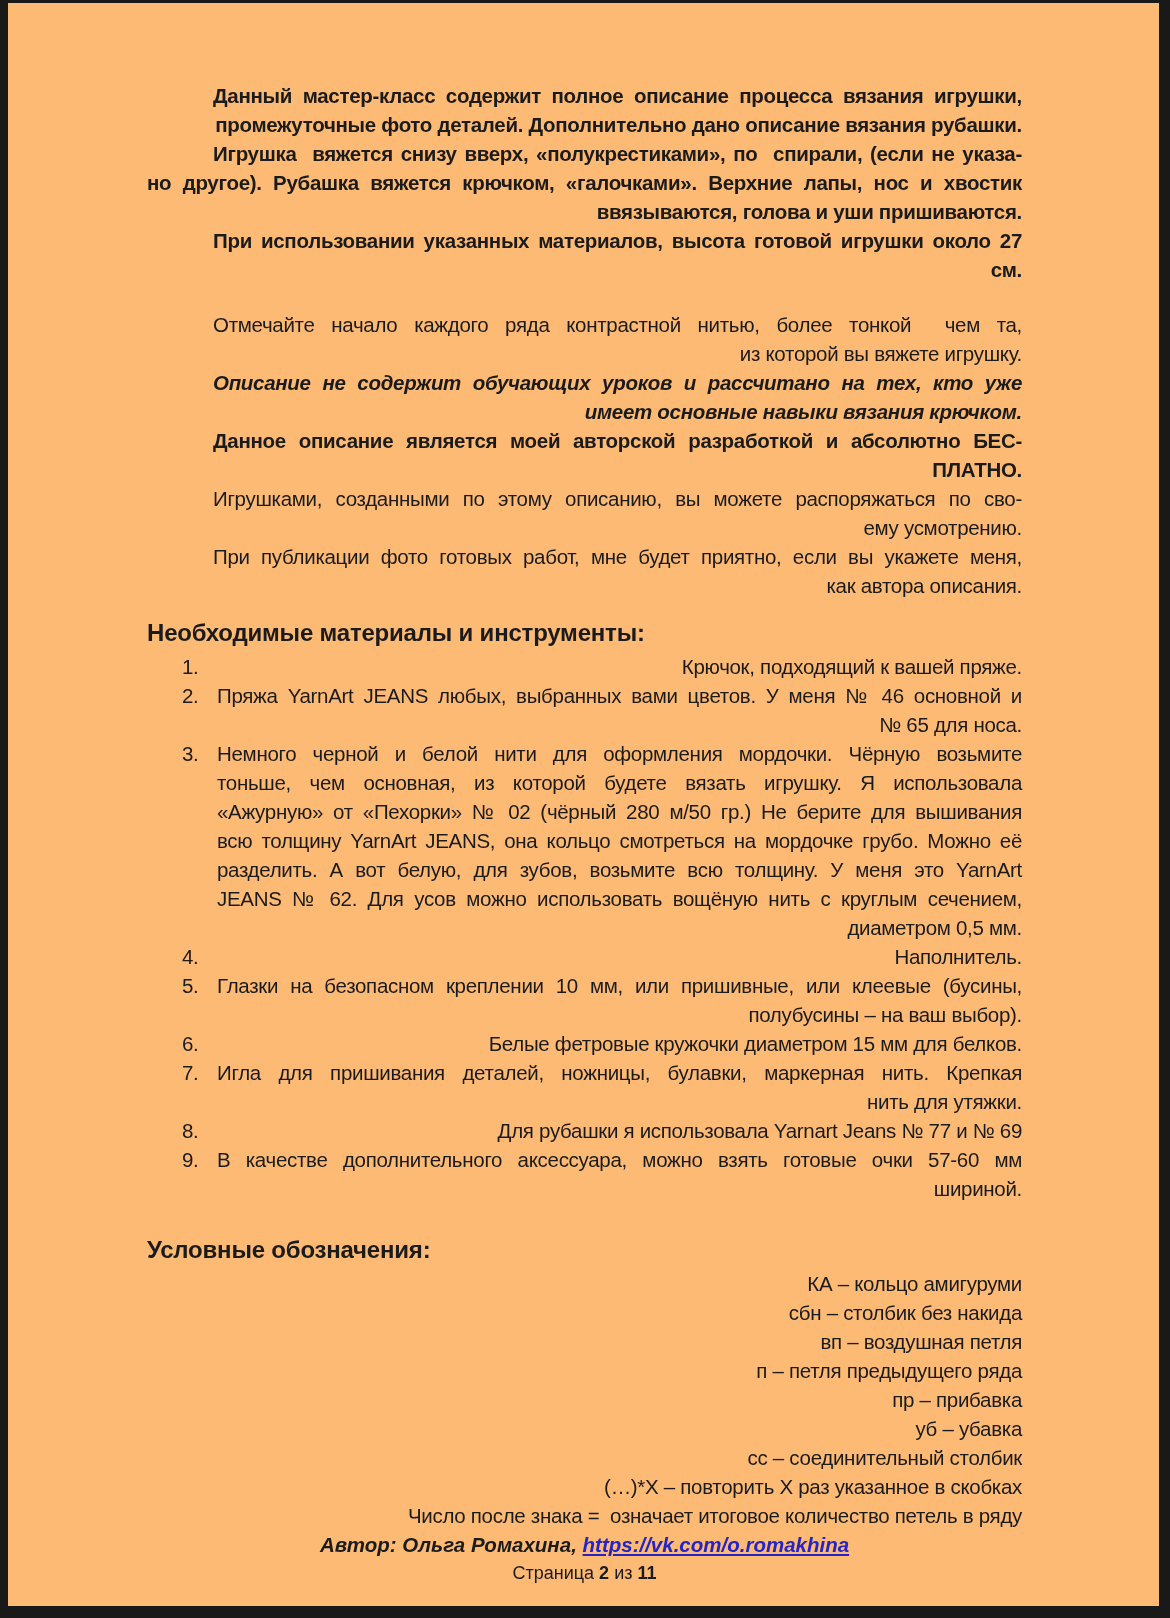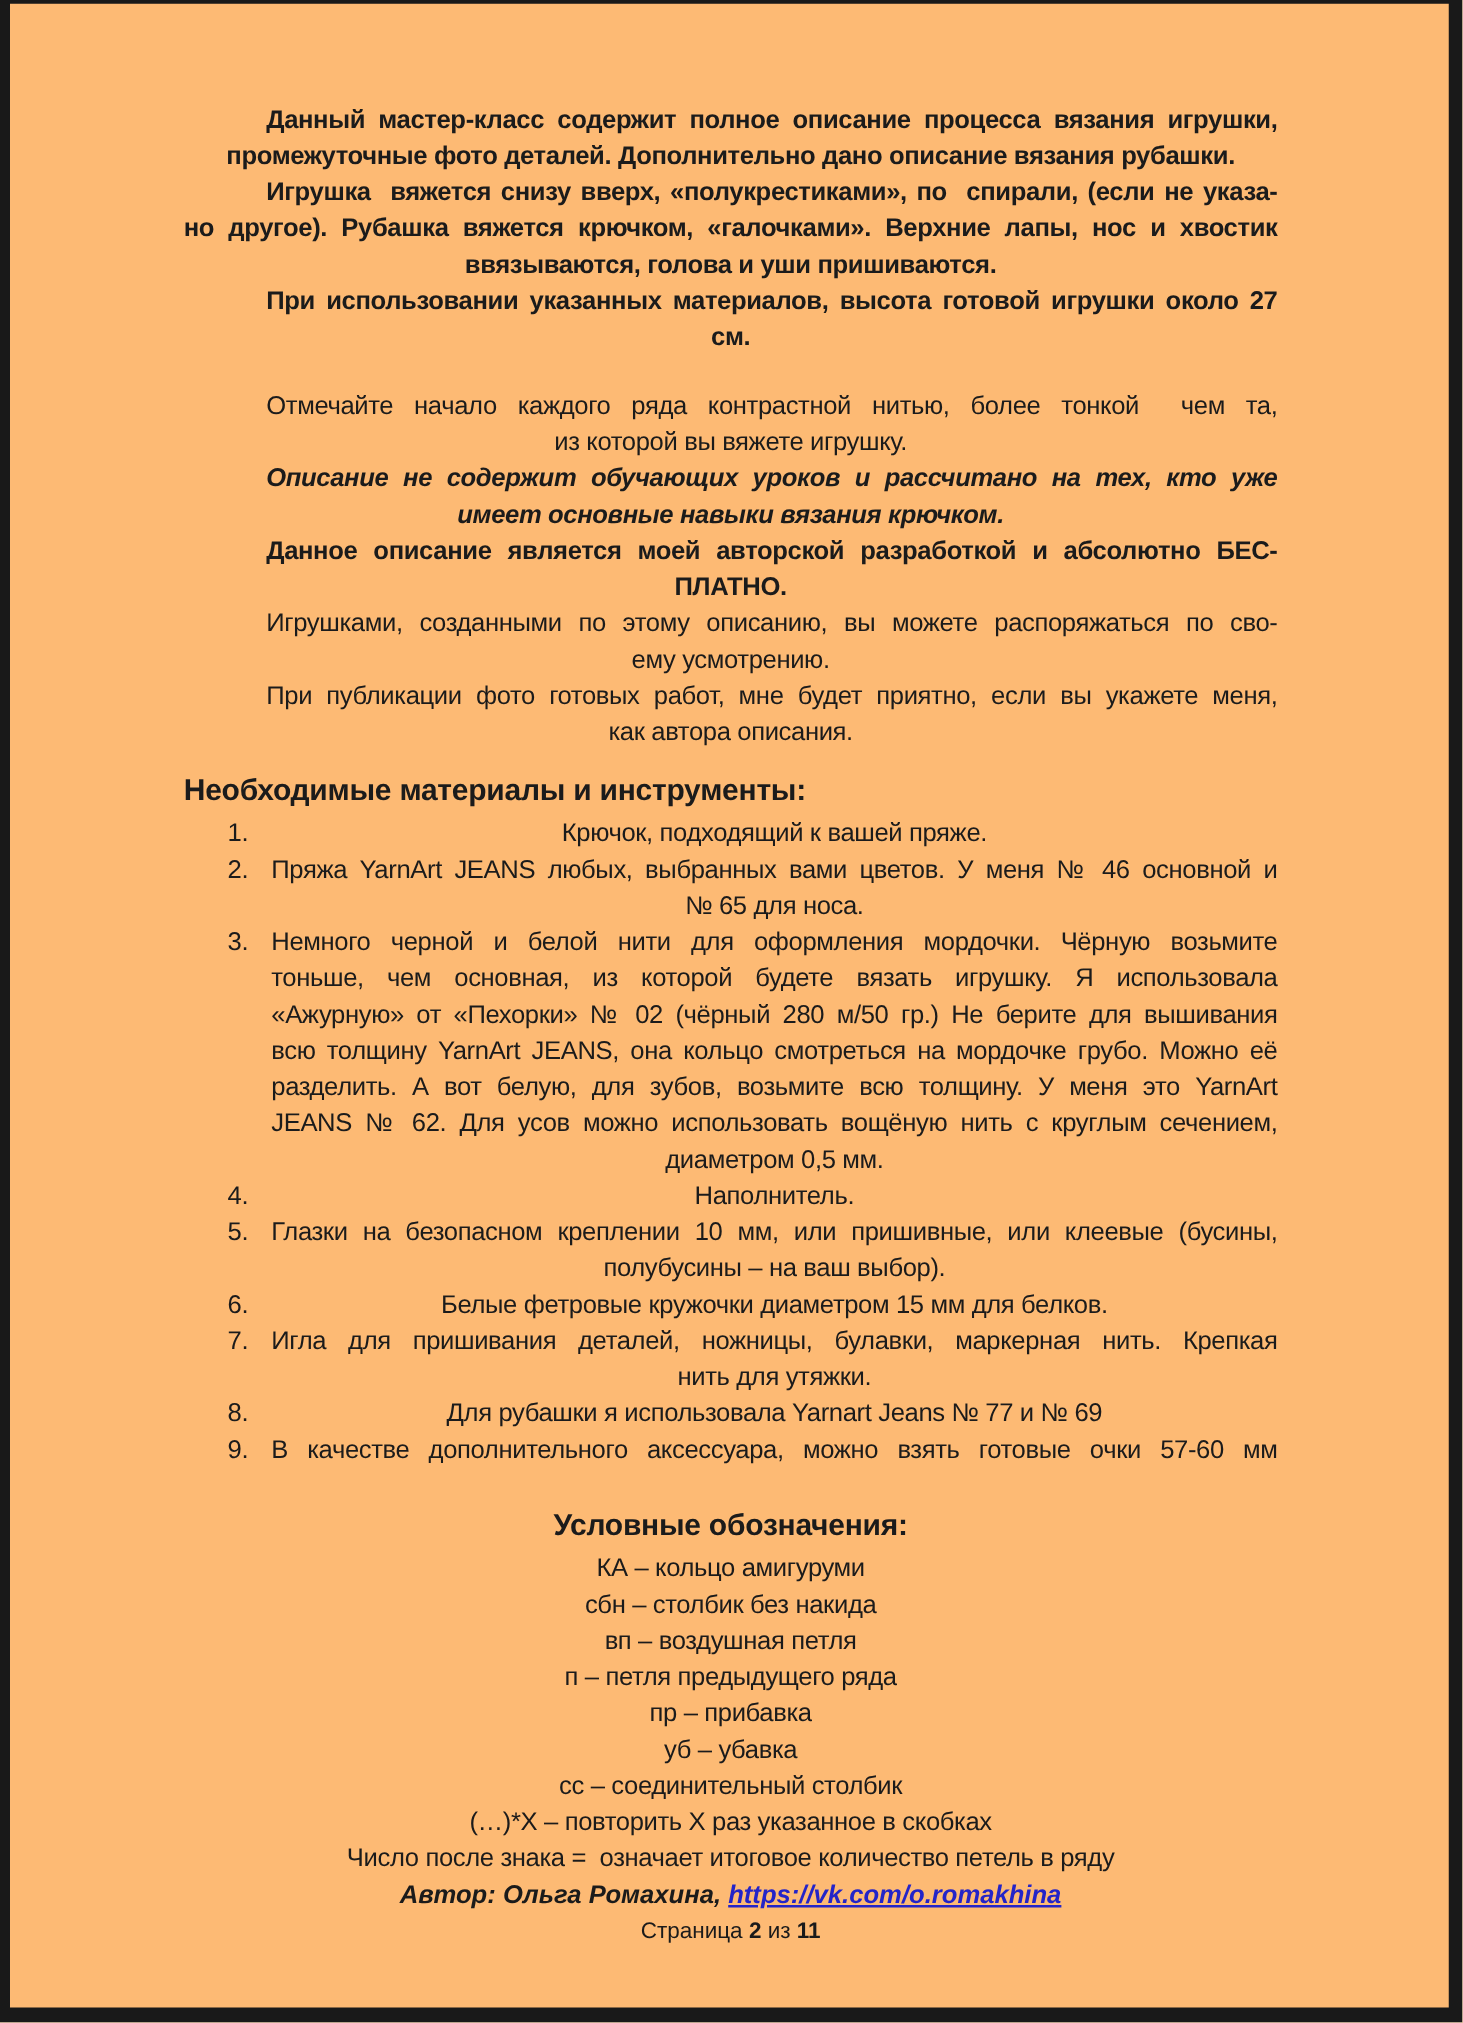--- a/index.html
+++ b/index.html
@@ -6,28 +6,28 @@
   .page{
     position:relative;width:1170px;height:1618px;background:#fdba74;
     box-sizing:border-box;
     border-left:8px solid #191919;border-right:11px solid #191919;
     border-top:3px solid #191919;border-bottom:12px solid #191919;
     font-family:"Liberation Sans",sans-serif;color:#1b1b1b;overflow:hidden;
   }
   .content{padding:78px 137px 0 139px;}
   .line{font-size:20.5px;line-height:29px;letter-spacing:-0.3px;white-space:pre-wrap;}
   .jline{text-align:justify;text-align-last:justify;}
-  .lline{text-align:center;}
+  .lline{text-align:right;}
   .ind{padding-left:66px;}
   .st-bold{font-weight:700;}
   .st-italic{}
   .st-bold-italic{font-weight:700;font-style:italic;}
   .gap{margin-top:26px;}
   .hd{font-size:24px;font-weight:700;line-height:34px;margin:16px 0 2px;letter-spacing:-0.2px;}
-  .hd2{margin-top:30px;text-align:center;}
+  .hd2{margin-top:30px;}
   .mat-list{margin:2px 0 0;padding:0;}
   .li{display:flex;}
   .num{width:70px;padding-left:35px;box-sizing:border-box;font-size:20.5px;line-height:29px;letter-spacing:-0.3px;}
   .li-body{flex:1;min-width:0;}
   .legend{margin-top:2px;}
   .footer{margin-top:0;text-align:center;}
   .author-line{font-size:20.5px;line-height:29px;font-weight:700;font-style:italic;white-space:pre-wrap;}
   .link{color:#2424c8;text-decoration:underline;font-weight:700;font-style:italic;cursor:pointer;}
   .page-line{font-size:18px;line-height:29px;}
   .page-line .b{font-weight:700;}
@@ -130,20 +130,21 @@
         <div class="li">
           <div class="num">8.</div>
           <div class="li-body">
             <div class="line lline">Для рубашки я использовала Yarnart Jeans № 77 и № 69</div>
           </div>
         </div>
         <div class="li">
           <div class="num">9.</div>
           <div class="li-body">
             <div class="line jline">В качестве дополнительного аксессуара, можно взять готовые очки 57-60 мм</div>
+            <div class="line lline">шириной.</div>
           </div>
         </div>
       </div>
 
     <h2 class="hd hd2">Условные обозначения:</h2>
     <div class="legend">
         <div class="line lline">КА – кольцо амигуруми</div>
         <div class="line lline">сбн – столбик без накида</div>
         <div class="line lline">вп – воздушная петля</div>
         <div class="line lline">п – петля предыдущего ряда</div>

